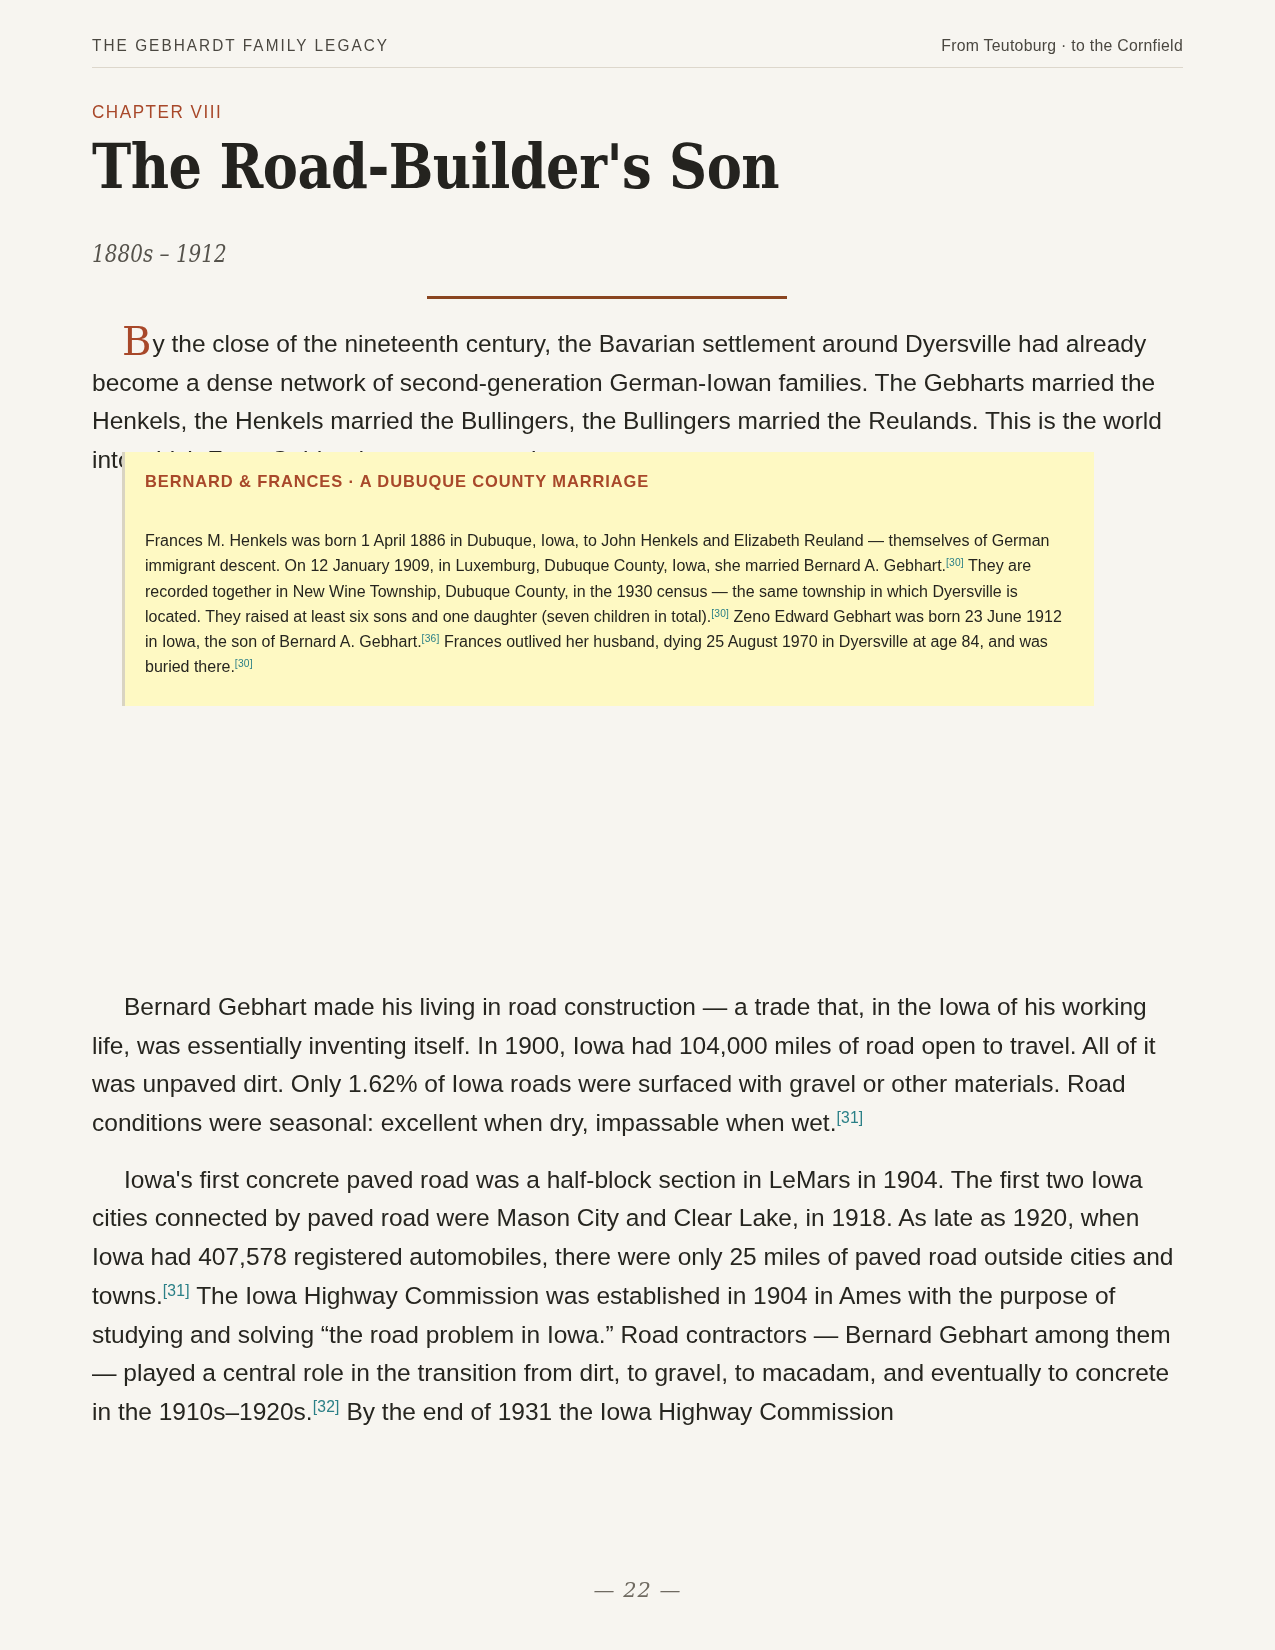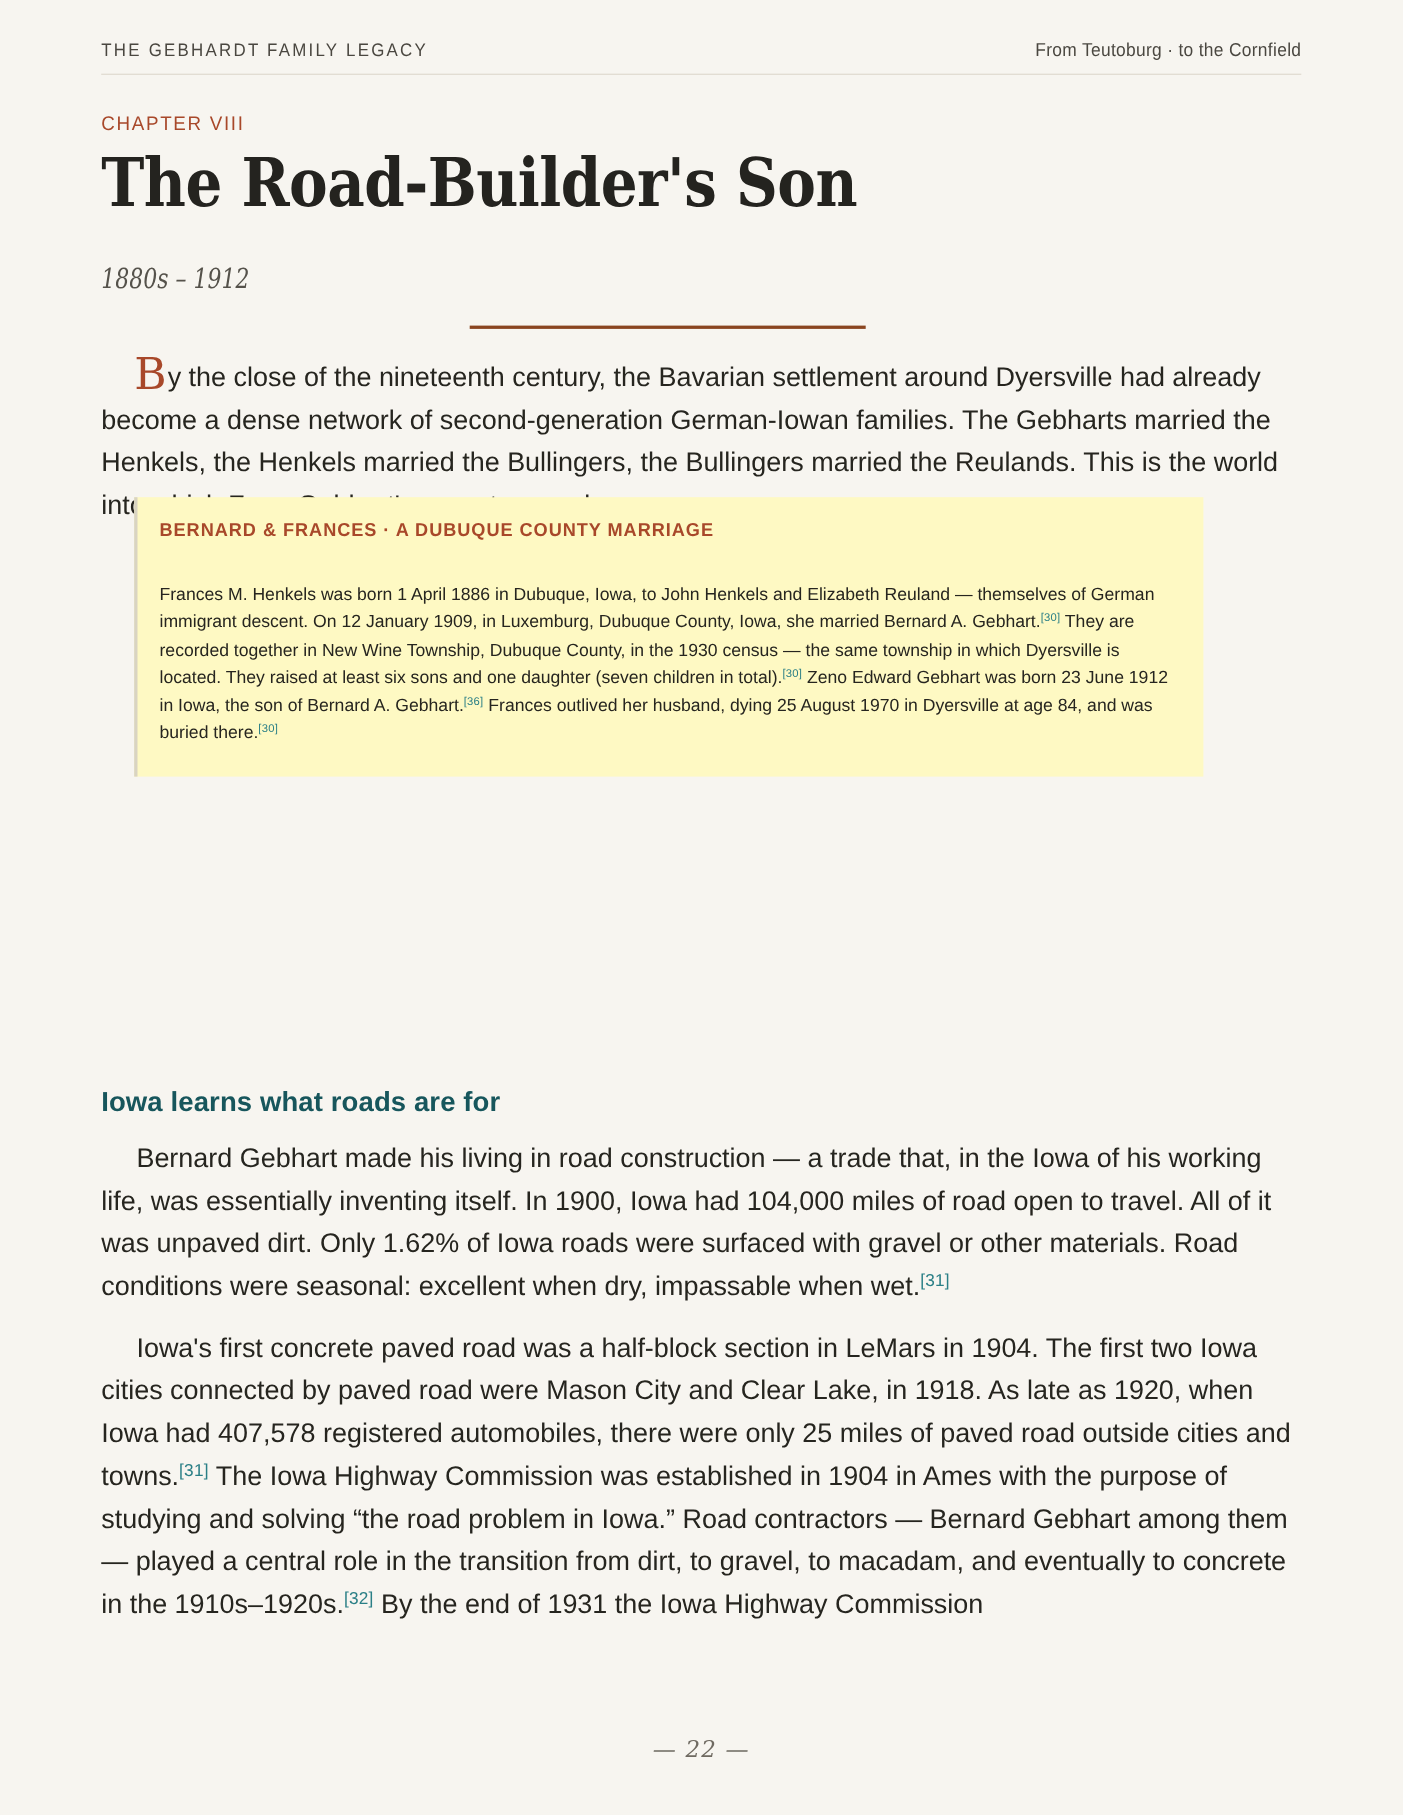--- a/index.html
+++ b/index.html
@@ -191,20 +191,19 @@
   <p class="body-p lead-p">
     <span class="dropcap">B</span><span>y the close of the nineteenth century, the Bavarian settlement around Dyersville had already become a dense network of second-generation German-Iowan families. The Gebharts married the Henkels, the Henkels married the Bullingers, the Bullingers married the Reulands. This is the world into which Zeno Gebhart's parents were born.</span>
   </p>
 
   <div class="callout">
     <div class="callout-title">BERNARD &amp; FRANCES · A DUBUQUE COUNTY MARRIAGE</div>
     <div class="callout-body">Frances M. Henkels was born 1 April 1886 in Dubuque, Iowa, to John Henkels and Elizabeth Reuland — themselves of German immigrant descent. On 12 January 1909, in Luxemburg, Dubuque County, Iowa, she married Bernard A. Gebhart.<sup class="fn">[30]</sup> They are recorded together in New Wine Township, Dubuque County, in the 1930 census — the same township in which Dyersville is located. They raised at least six sons and one daughter (seven children in total).<sup class="fn">[30]</sup> Zeno Edward Gebhart was born 23 June 1912 in Iowa, the son of Bernard A. Gebhart.<sup class="fn">[36]</sup> Frances outlived her husband, dying 25 August 1970 in Dyersville at age 84, and was buried there.<sup class="fn">[30]</sup></div>
   </div>
 
   <div class="after-callout">
-    <h2 class="section-heading">Iowa learns what roads are for</h2>
     <p class="body-p indent-p">Bernard Gebhart made his living in road construction — a trade that, in the Iowa of his working life, was essentially inventing itself. In 1900, Iowa had 104,000 miles of road open to travel. All of it was unpaved dirt. Only 1.62% of Iowa roads were surfaced with gravel or other materials. Road conditions were seasonal: excellent when dry, impassable when wet.<sup class="fn">[31]</sup></p>
     <p class="body-p indent-p">Iowa's first concrete paved road was a half-block section in LeMars in 1904. The first two Iowa cities connected by paved road were Mason City and Clear Lake, in 1918. As late as 1920, when Iowa had 407,578 registered automobiles, there were only 25 miles of paved road outside cities and towns.<sup class="fn">[31]</sup> The Iowa Highway Commission was established in 1904 in Ames with the purpose of studying and solving “the road problem in Iowa.” Road contractors — Bernard Gebhart among them — played a central role in the transition from dirt, to gravel, to macadam, and eventually to concrete in the 1910s–1920s.<sup class="fn">[32]</sup> By the end of 1931 the Iowa Highway Commission</p>
   </div>
 
   <div class="folio">— 22 —</div>
 
 </div>
 
 </body></html>

